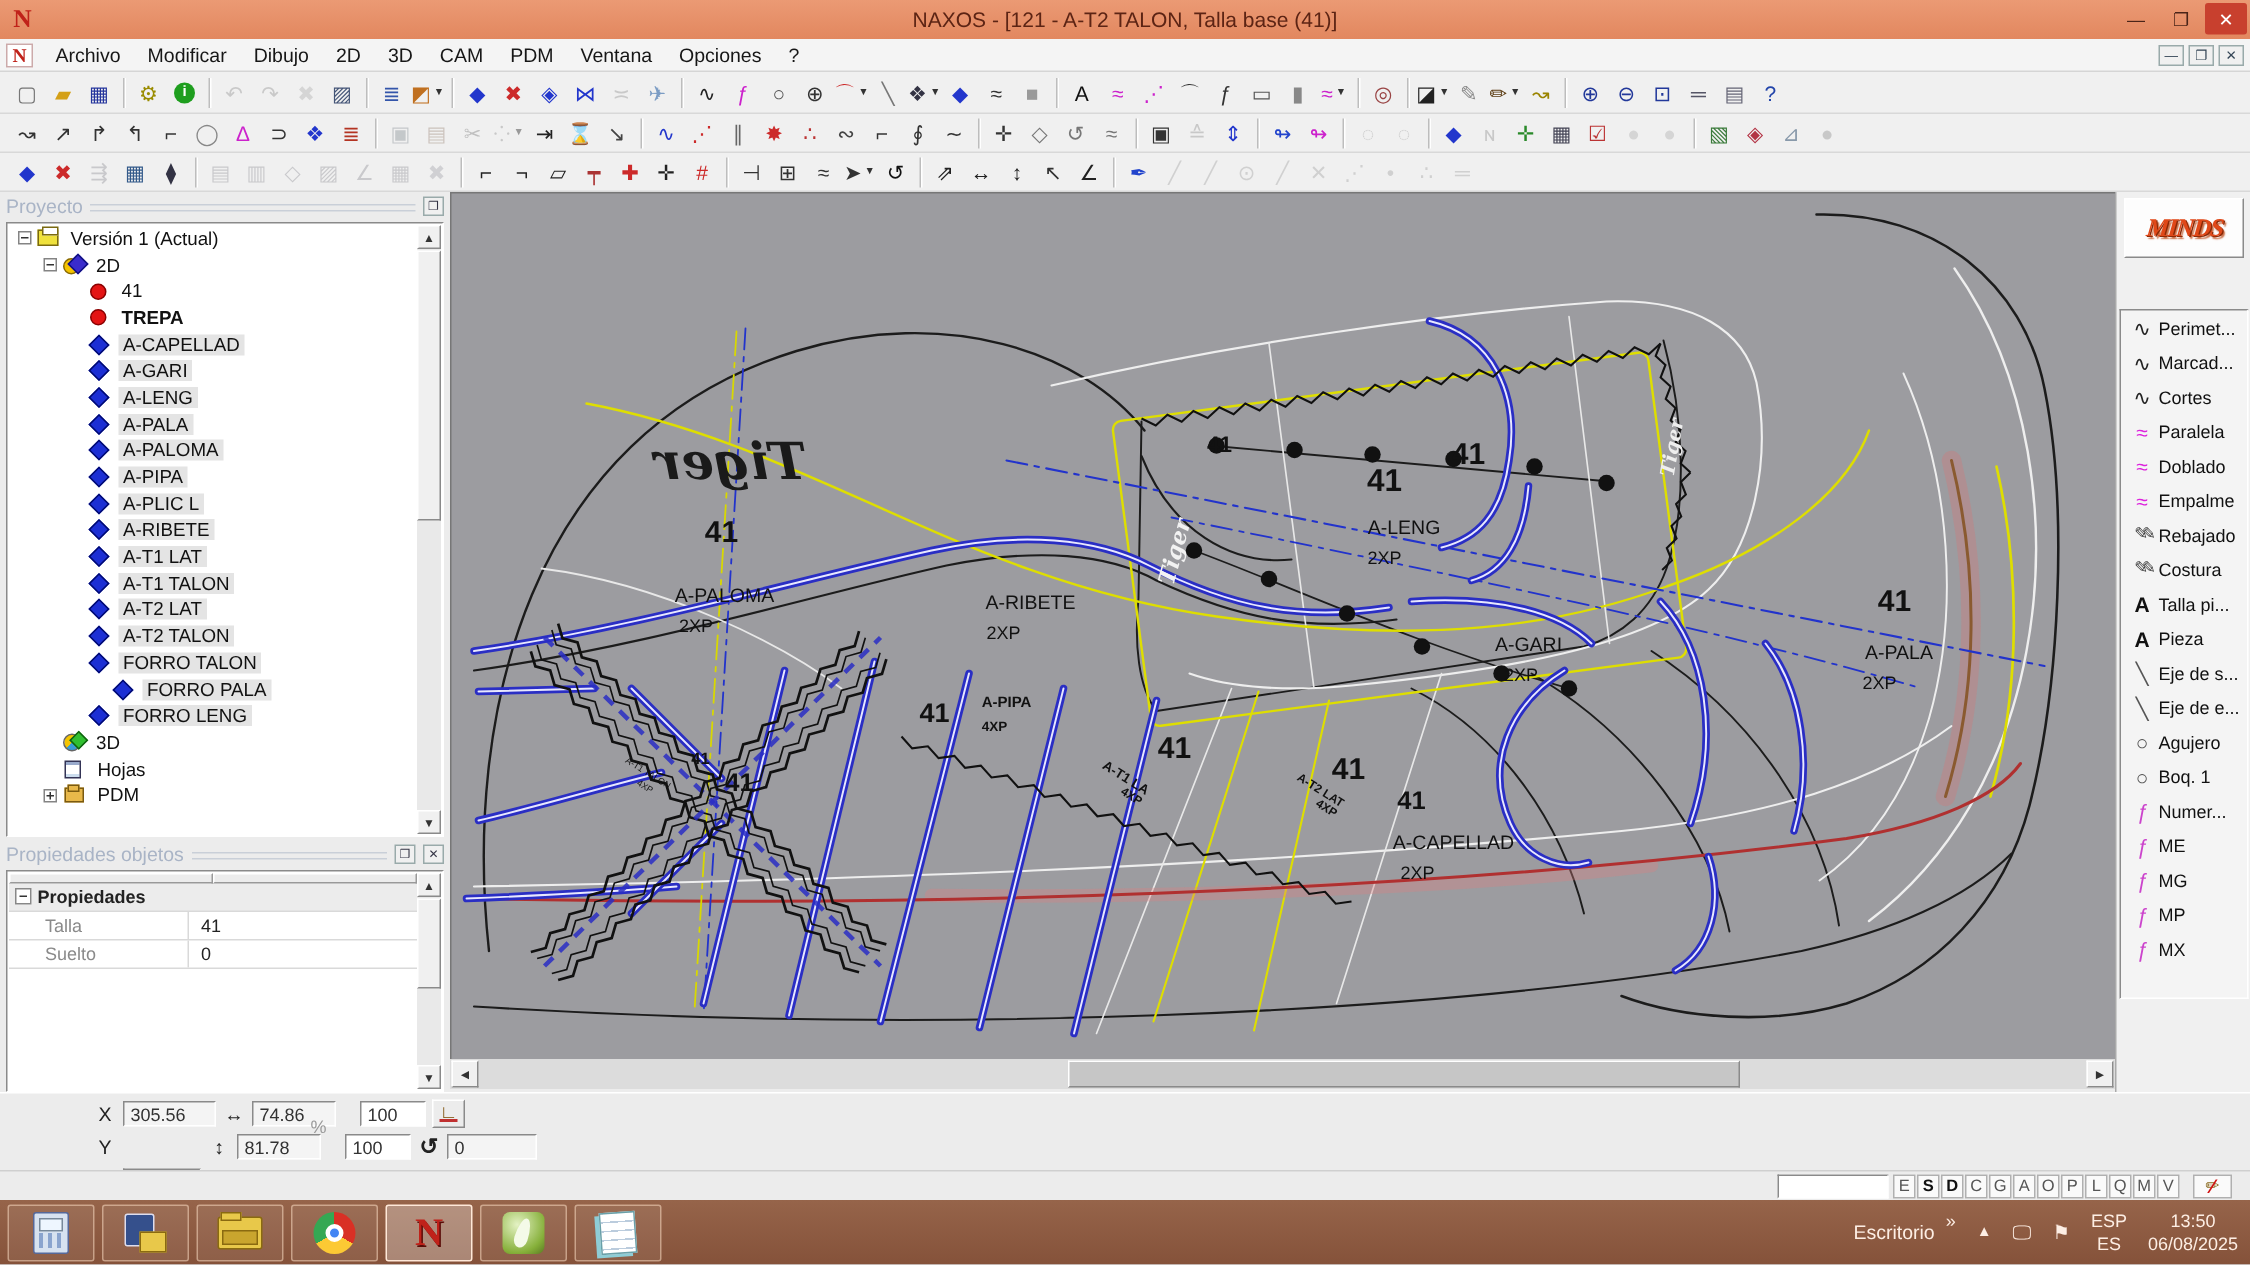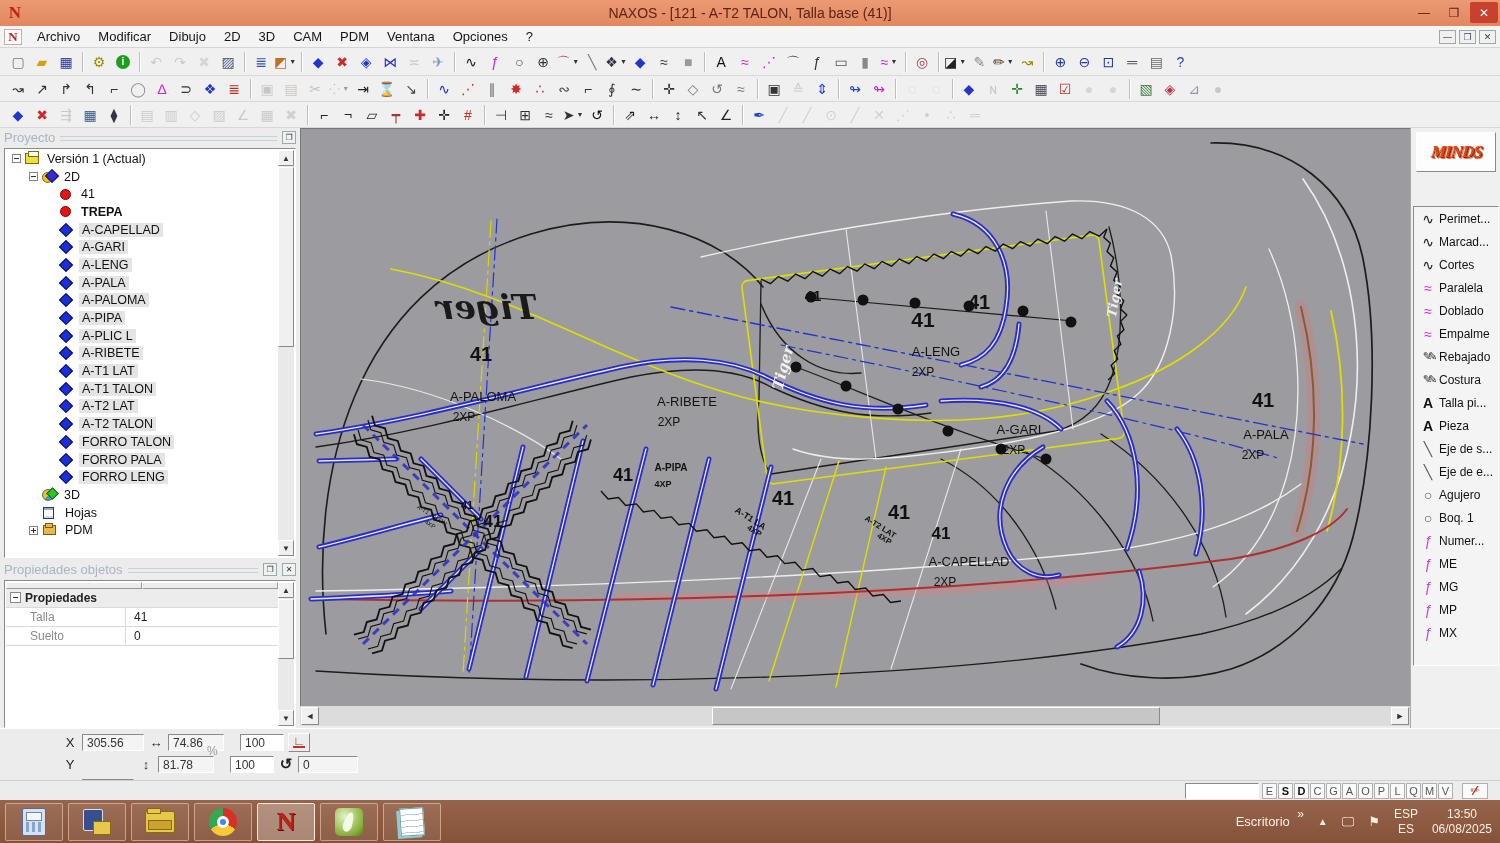--- a/index.html
+++ b/index.html
@@ -745,21 +745,21 @@
             <div class="tree-item" style="padding-left: 40px;">
               <span class="exp-space"></span>
               <span class="ti-blue"></span>
               <span class="lbl hl">A-T2 TALON</span>
             </div>
             <div class="tree-item" style="padding-left: 40px;">
               <span class="exp-space"></span>
               <span class="ti-blue"></span>
               <span class="lbl hl">FORRO TALON</span>
             </div>
-            <div class="tree-item" style="padding-left: 40px; text-align: right;">
+            <div class="tree-item" style="padding-left: 56px; text-align: right;">
               <span class="exp-space"></span>
               <span class="ti-blue"></span>
               <span class="lbl hl">FORRO PALA</span>
             </div>
             <div class="tree-item" style="padding-left: 40px;">
               <span class="exp-space"></span>
               <span class="ti-blue"></span>
               <span class="lbl hl">FORRO LENG</span>
             </div>
             <div class="tree-item" style="padding-left: 23px;">

